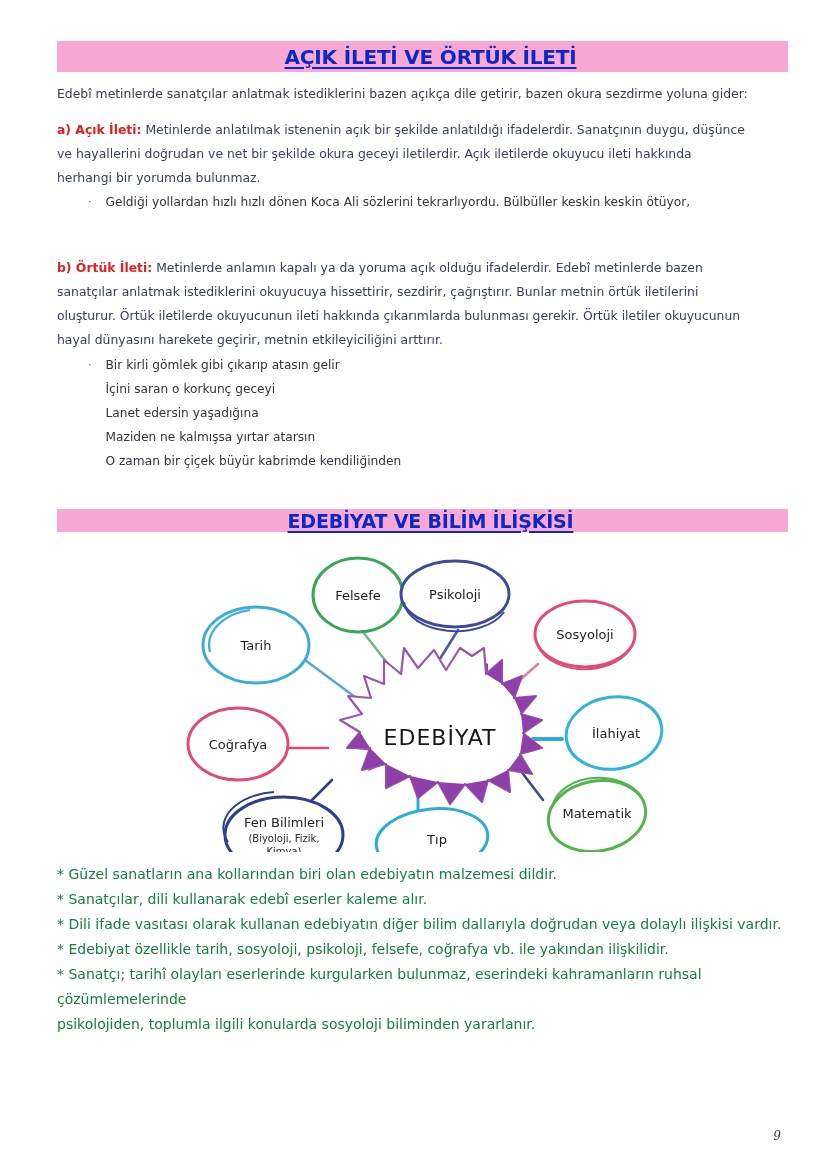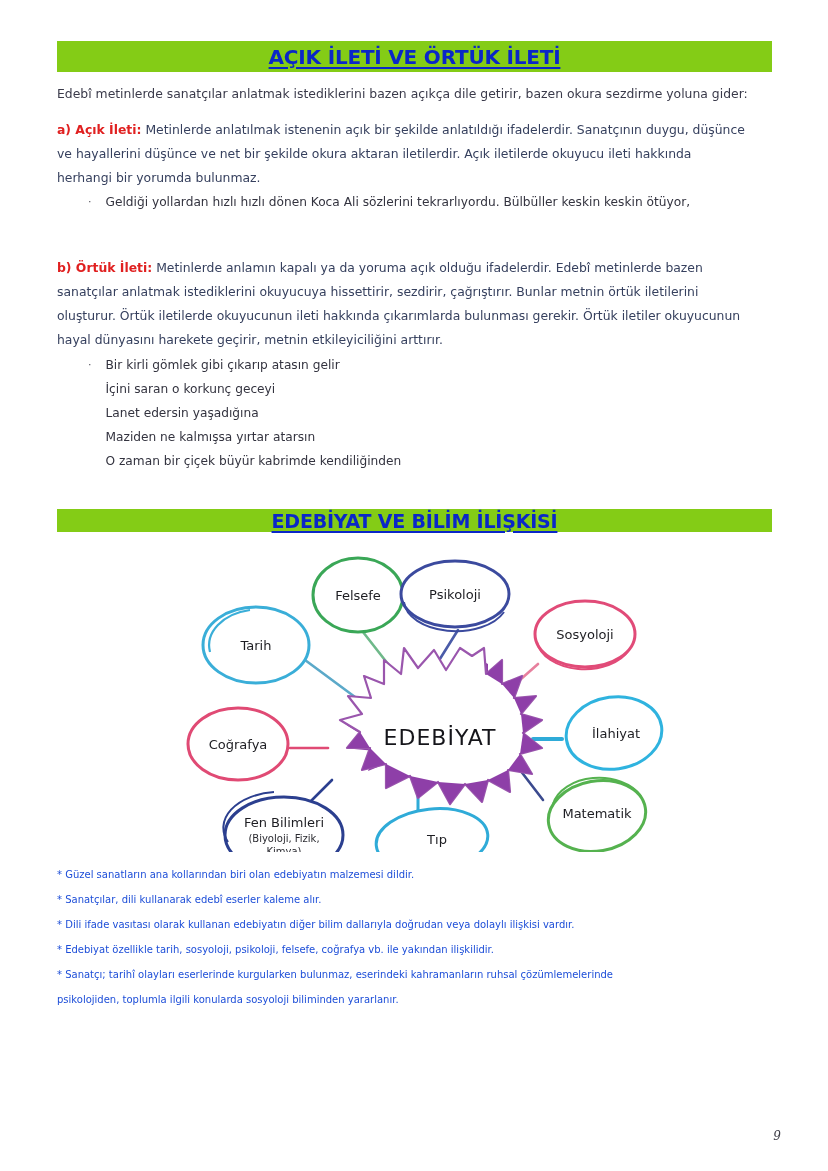--- a/index.html
+++ b/index.html
@@ -13,22 +13,22 @@
   }
   .page{
     position:absolute; inset:0;
     padding:0;
   }
 
   
   .banner{
     position:absolute;
     left:57px; width:715px;
-    background:#84cc16;
-    display:flex; align-items:center; justify-content:center;
+    background:#f9a8d4;
+    display:flex; align-items:center; justify-content:center;padding-left:16px;
   }
   .banner-title{
     font-family:"DejaVu Sans", sans-serif;
     font-weight:bold;
     color:#0a27c8;
     letter-spacing:-0.2px;
     text-decoration:underline;
     text-decoration-style:solid;
     text-decoration-thickness:2px;
     text-underline-offset:3px;
@@ -59,23 +59,23 @@
     color:#55555f;
     font-size:11px;
     line-height:24px;
     flex:0 0 auto;
   }
   .bullet-lines div{ white-space:nowrap; }
 
   .star-list{
     position:absolute;
     font-family:"DejaVu Sans", sans-serif;
-    font-size:10px;
+    font-size:14px;
     line-height:25px;
-    color:#1d4ed8;
+    color:#15803d;
   }
   .star-list .item{ margin:0; }
   .star-list .cont{ margin:0; }
 
   
   .diagram{
     position:absolute;
     left:150px; top:552px;
     width:540px; height:300px;
   }
@@ -117,21 +117,21 @@
   <div class="banner" style="top:41px; height:31px;">
     <span class="banner-title" style="font-size:20px;">AÇIK İLETİ VE ÖRTÜK İLETİ</span>
   </div>
 
   <div class="para" style="left:57px; top:82px; width:718px;">
     <span>Edebî metinlerde sanatçılar anlatmak istediklerini bazen açıkça dile getirir, bazen okura sezdirme yoluna gider:</span>
   </div>
 
   <div class="para body" style="left:57px; top:118px; width:722px;">
     <span class="lbl-red">a) Açık İleti:</span><span> Metinlerde anlatılmak istenenin açık bir şekilde anlatıldığı ifadelerdir. Sanatçının duygu, düşünce</span><br>
-    <span>ve hayallerini düşünce ve net bir şekilde okura aktaran iletilerdir. Açık iletilerde okuyucu ileti hakkında</span><br>
+    <span>ve hayallerini doğrudan ve net bir şekilde okura geceyi iletilerdir. Açık iletilerde okuyucu ileti hakkında</span><br>
     <span>herhangi bir yorumda bulunmaz.</span>
   </div>
 
   <div class="bullet-block" style="left:88px; top:190px; width:690px;">
     <span class="bullet-dot">·</span>
     <div class="bullet-lines">
       <div>Geldiği yollardan hızlı hızlı dönen Koca Ali sözlerini tekrarlıyordu. Bülbüller keskin keskin ötüyor,</div>
     </div>
   </div>
 

